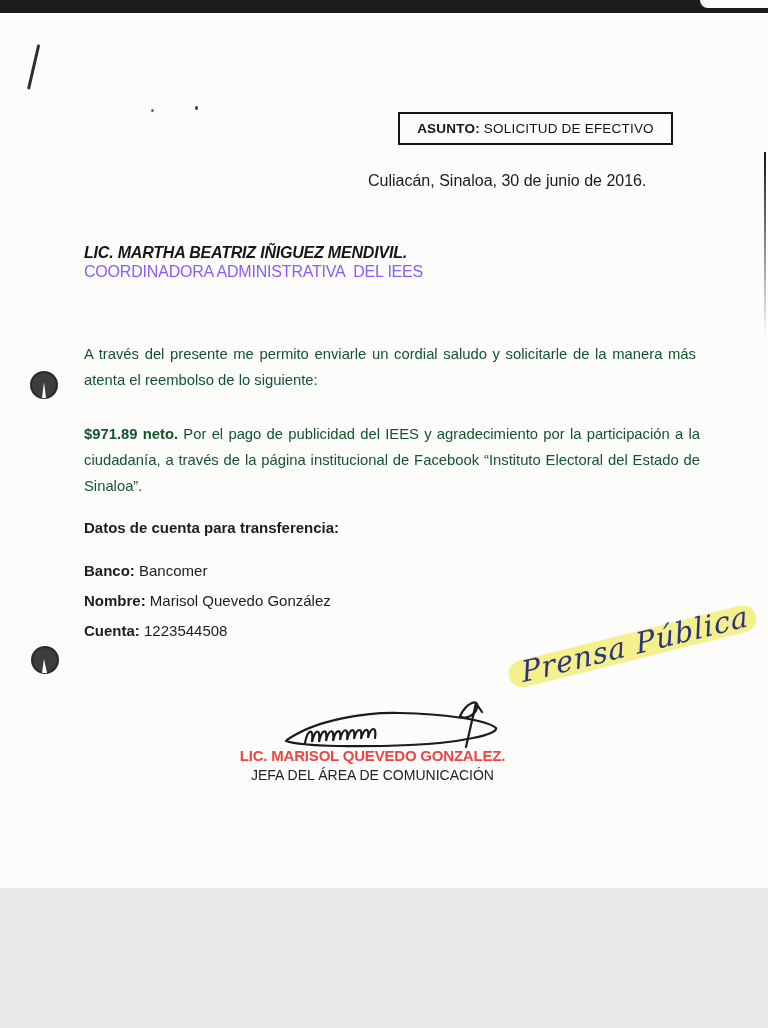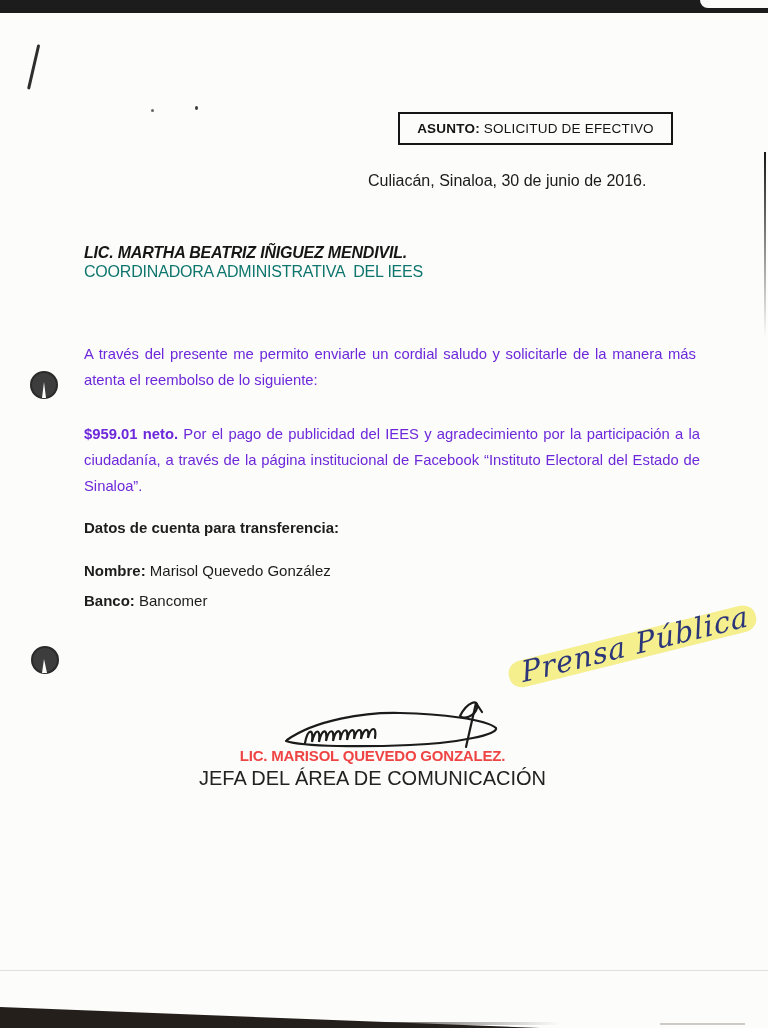--- a/index.html
+++ b/index.html
@@ -1,18 +1,18 @@
 <!DOCTYPE html>
 <html><head>
 <meta charset="utf-8">
 <style>
   html,body{margin:0;padding:0;background:#e8e8e8;}
   .page{
     position:relative;
-    width:768px;height:1028px;
+    width:768px;height:888px;
     margin:0 auto;
     background:#fcfcfb;
     overflow:hidden;
     font-family:"Liberation Sans","DejaVu Sans",sans-serif;
     color:#1f1f1f;
   }
   
   .scan-top-bar{position:absolute;left:0;top:0;width:768px;height:13px;background:#1c1c1c;}
   .scan-top-notch{position:absolute;left:700px;top:0;width:68px;height:8px;background:#fcfcfb;border-bottom-left-radius:12px;}
   .pen-slash{position:absolute;left:27px;top:43px;width:2.5px;height:46px;background:#2e2e2e;transform:rotate(13deg);transform-origin:bottom left;border-radius:2px;}
@@ -30,22 +30,22 @@
   .subject-box{
     position:absolute;left:398px;top:112px;width:275px;height:33px;
     border:2px solid #151515;box-sizing:border-box;
     display:flex;align-items:center;justify-content:center;
     font-size:13.5px;letter-spacing:.2px;color:#141414;
   }
   .subject-box b{margin-right:4px;}
   .dateline{position:absolute;left:368px;top:172px;font-size:16px;color:#1b1b1b;}
   .recipient{position:absolute;left:84px;top:243px;font-size:16px;line-height:19px;letter-spacing:-.2px;color:#161616;}
   .recipient .r-name,.recipient .r-salutation{font-weight:bold;font-style:italic;}
-  .recipient .r-title{white-space:pre-wrap;color:#0f766e;}
-  .para{position:absolute;left:84px;font-size:14.8px;line-height:26px;text-align:justify;color:#6d28d9;}
+  .recipient .r-title{white-space:pre-wrap;color:#8b5cf6;}
+  .para{position:absolute;left:84px;font-size:14.8px;line-height:26px;text-align:justify;color:#14532d;}
   .para1{top:341px;width:612px;}
   .para2{top:421px;width:616px;}
   .para2 .amount{font-weight:bold;}
   .transfer{position:absolute;left:84px;top:519px;font-size:15px;color:#1d1d1d;}
   .transfer .t-heading{font-weight:bold;margin-bottom:26px;}
   .transfer .t-row{margin-bottom:13px;line-height:17px;}
   .transfer .t-label{font-weight:bold;}
   
   .annotation-wrap{position:absolute;left:520px;top:612px;width:250px;height:95px;}
   .annotation-rot{position:absolute;left:0;top:44px;width:240px;height:46px;transform:rotate(-14deg);transform-origin:0 50%;}
@@ -53,21 +53,21 @@
   .handwriting{
     position:relative;display:block;text-align:center;
     font-family:"DejaVu Serif","Liberation Serif",serif;
     font-style:italic;font-size:29px;font-weight:500;
     color:#2b3579;letter-spacing:1px;transform:skewX(-6deg);
     white-space:nowrap;
   }
   
   .sig-svg{position:absolute;left:270px;top:695px;}
   .sig-name{position:absolute;left:120px;top:747px;width:505px;text-align:center;font-size:15px;font-weight:bold;letter-spacing:-.2px;color:#ef4444;}
-  .sig-title{position:absolute;left:120px;top:767px;width:505px;text-align:center;font-size:20px;color:#222;}
+  .sig-title{position:absolute;left:120px;top:767px;width:505px;text-align:center;font-size:14px;color:#222;}
 </style>
 </head>
 <body>
 
 <div class="page">
 
   <div class="scan-top-bar"></div>
   <div class="scan-top-notch"></div>
   <div class="pen-slash"></div>
   <div class="speck1"></div>
@@ -92,32 +92,36 @@
 
   <div class="dateline">Culiacán, Sinaloa, 30 de junio de 2016.</div>
 
   <div class="recipient">
     <div class="r-name">LIC. MARTHA BEATRIZ IÑIGUEZ MENDIVIL.</div>
     <div class="r-title">COORDINADORA ADMINISTRATIVA  DEL IEES</div>
   </div>
 
   <div class="para para1">A través del presente me permito enviarle un cordial saludo y solicitarle de la manera más atenta el reembolso de lo siguiente:</div>
   <div class="para para2">
-    <span class="amount">$959.01 neto.</span><span> Por el pago de publicidad del IEES y agradecimiento por la participación a la ciudadanía, a través de la página institucional de Facebook “Instituto Electoral del Estado de Sinaloa”.</span>
+    <span class="amount">$971.89 neto.</span><span> Por el pago de publicidad del IEES y agradecimiento por la participación a la ciudadanía, a través de la página institucional de Facebook “Instituto Electoral del Estado de Sinaloa”.</span>
   </div>
 
   <div class="transfer">
     <div class="t-heading">Datos de cuenta para transferencia:</div>
     <div class="t-row">
+      <span class="t-label">Banco:</span>
+      <span>Bancomer</span>
+    </div>
+    <div class="t-row">
       <span class="t-label">Nombre:</span>
       <span>Marisol Quevedo González</span>
     </div>
     <div class="t-row">
-      <span class="t-label">Banco:</span>
-      <span>Bancomer</span>
+      <span class="t-label">Cuenta:</span>
+      <span>1223544508</span>
     </div>
   </div>
 
   <div class="annotation-wrap">
     <div class="annotation-rot">
       <span class="highlighter" style="background: rgb(245, 239, 142);"></span>
       <span class="handwriting" style="color: rgb(43, 53, 121);">Prensa Pública</span>
     </div>
   </div>
 

